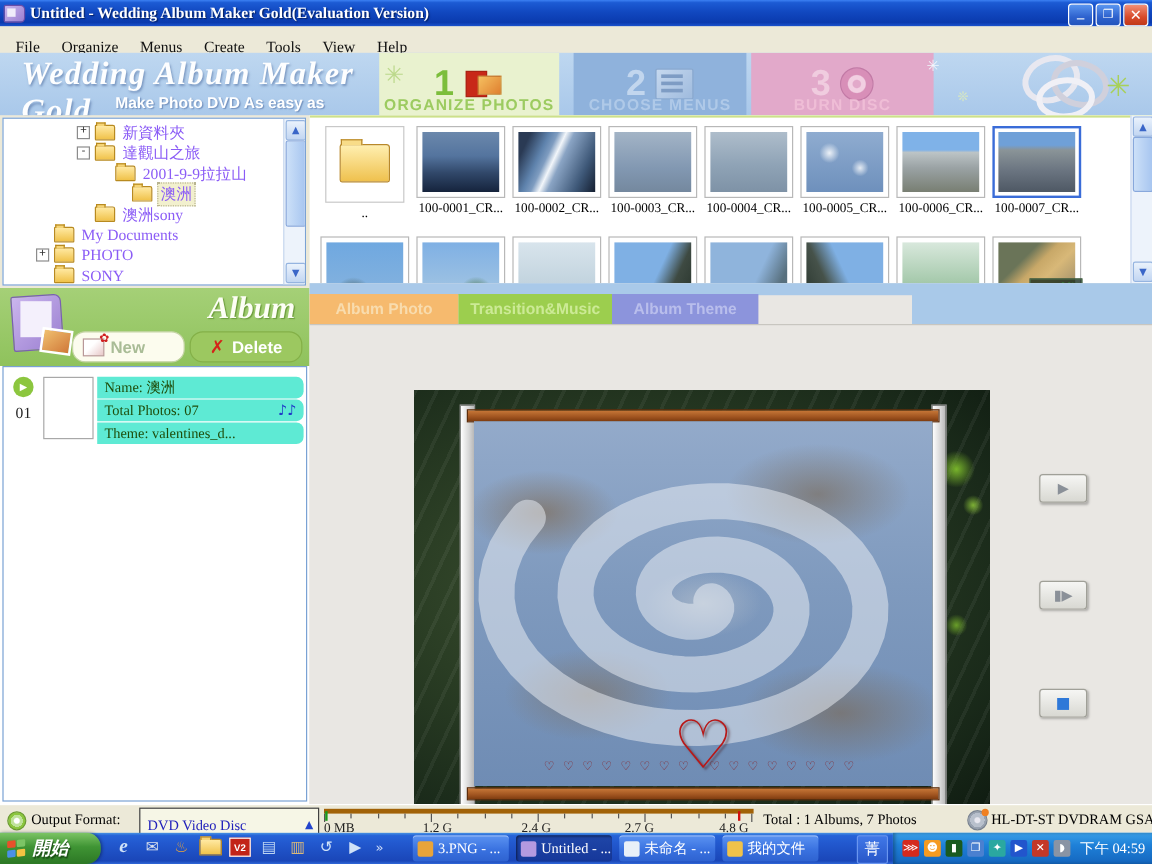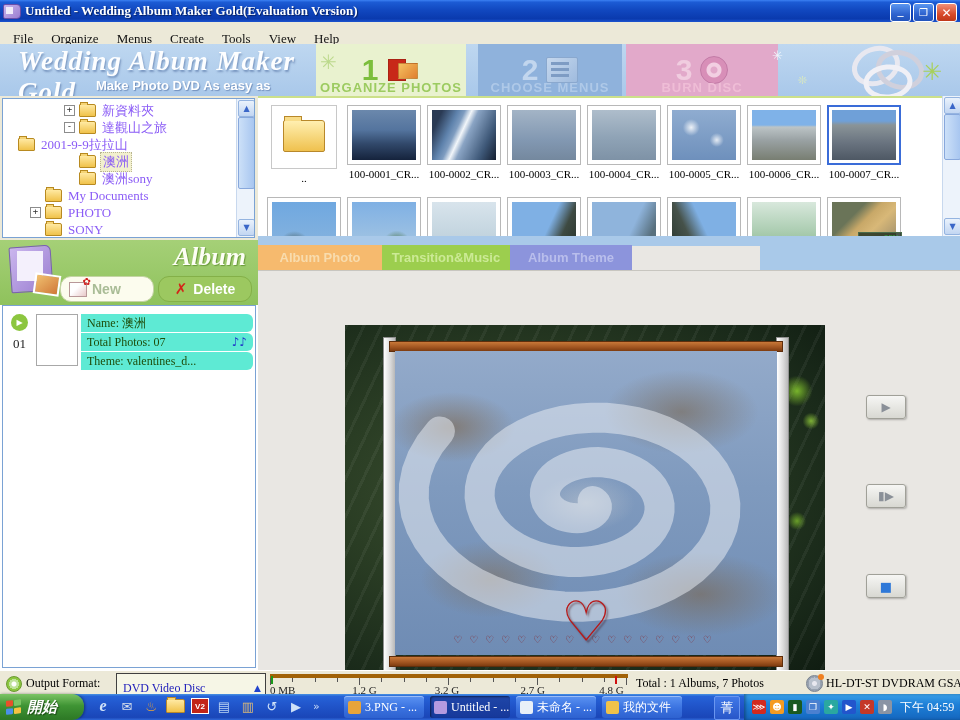--- a/index.html
+++ b/index.html
@@ -297,26 +297,26 @@
         <div class="tree-row" style="padding-left: 61px;">
           <span class="expander">+</span>
           <span class="folder"></span>
           <span class="tree-label">新資料夾</span>
         </div>
         <div class="tree-row" style="padding-left: 61px;">
           <span class="expander">-</span>
           <span class="folder"></span>
           <span class="tree-label">達觀山之旅</span>
         </div>
-        <div class="tree-row" style="">
+        <div class="tree-row" style="padding-left: 78px;">
           <span style="width: 15px; flex: 0 0 auto;"></span>
           <span class="folder"></span>
           <span class="tree-label">2001-9-9拉拉山</span>
         </div>
-        <div class="tree-row" style="padding-left: 61px;">
+        <div class="tree-row" style="padding-left: 92px;">
           <span style="width: 15px; flex: 0 0 auto;"></span>
           <span class="folder"></span>
           <span class="tree-label sel">澳洲</span>
         </div>
         <div class="tree-row" style="padding-left: 61px;">
           <span style="width: 15px; flex: 0 0 auto;"></span>
           <span class="folder"></span>
           <span class="tree-label">澳洲sony</span>
         </div>
         <div class="tree-row" style="padding-left: 27px;">
@@ -527,21 +527,21 @@
         <span class="tick" style="left: 200.25px;"></span>
         <span class="tick" style="left: 222.5px;"></span>
         <span class="tick" style="left: 244.75px;"></span>
         <span class="tick major" style="left: 267px;"></span>
         <span class="tick" style="left: 289.25px;"></span>
         <span class="tick" style="left: 311.5px;"></span>
         <span class="tick" style="left: 333.75px;"></span>
         <span class="tick major" style="left: 356px;"></span>
         <span class="ruler-label" style="left: 0%;">0 MB</span>
         <span class="ruler-label" style="left: 23%;">1.2 G</span>
-        <span class="ruler-label" style="left: 46%;">3.2 G</span>
+        <span class="ruler-label" style="left: 46%;">2.4 G</span>
         <span class="ruler-label" style="left: 70%;">2.7 G</span>
         <span class="ruler-label" style="left: 92%;">4.8 G</span>
         <span class="marker" style="left: 1px; background: rgb(26, 154, 26);"></span>
         <span class="marker" style="left: 96.5%; background: rgb(208, 16, 16);"></span>
       </span>
     <span class="total-label">Total : 1 Albums, 7 Photos</span>
     <span class="drive-ic"></span>
     <span class="drive-label">HL-DT-ST DVDRAM GSA-H</span>
   </div>
 

